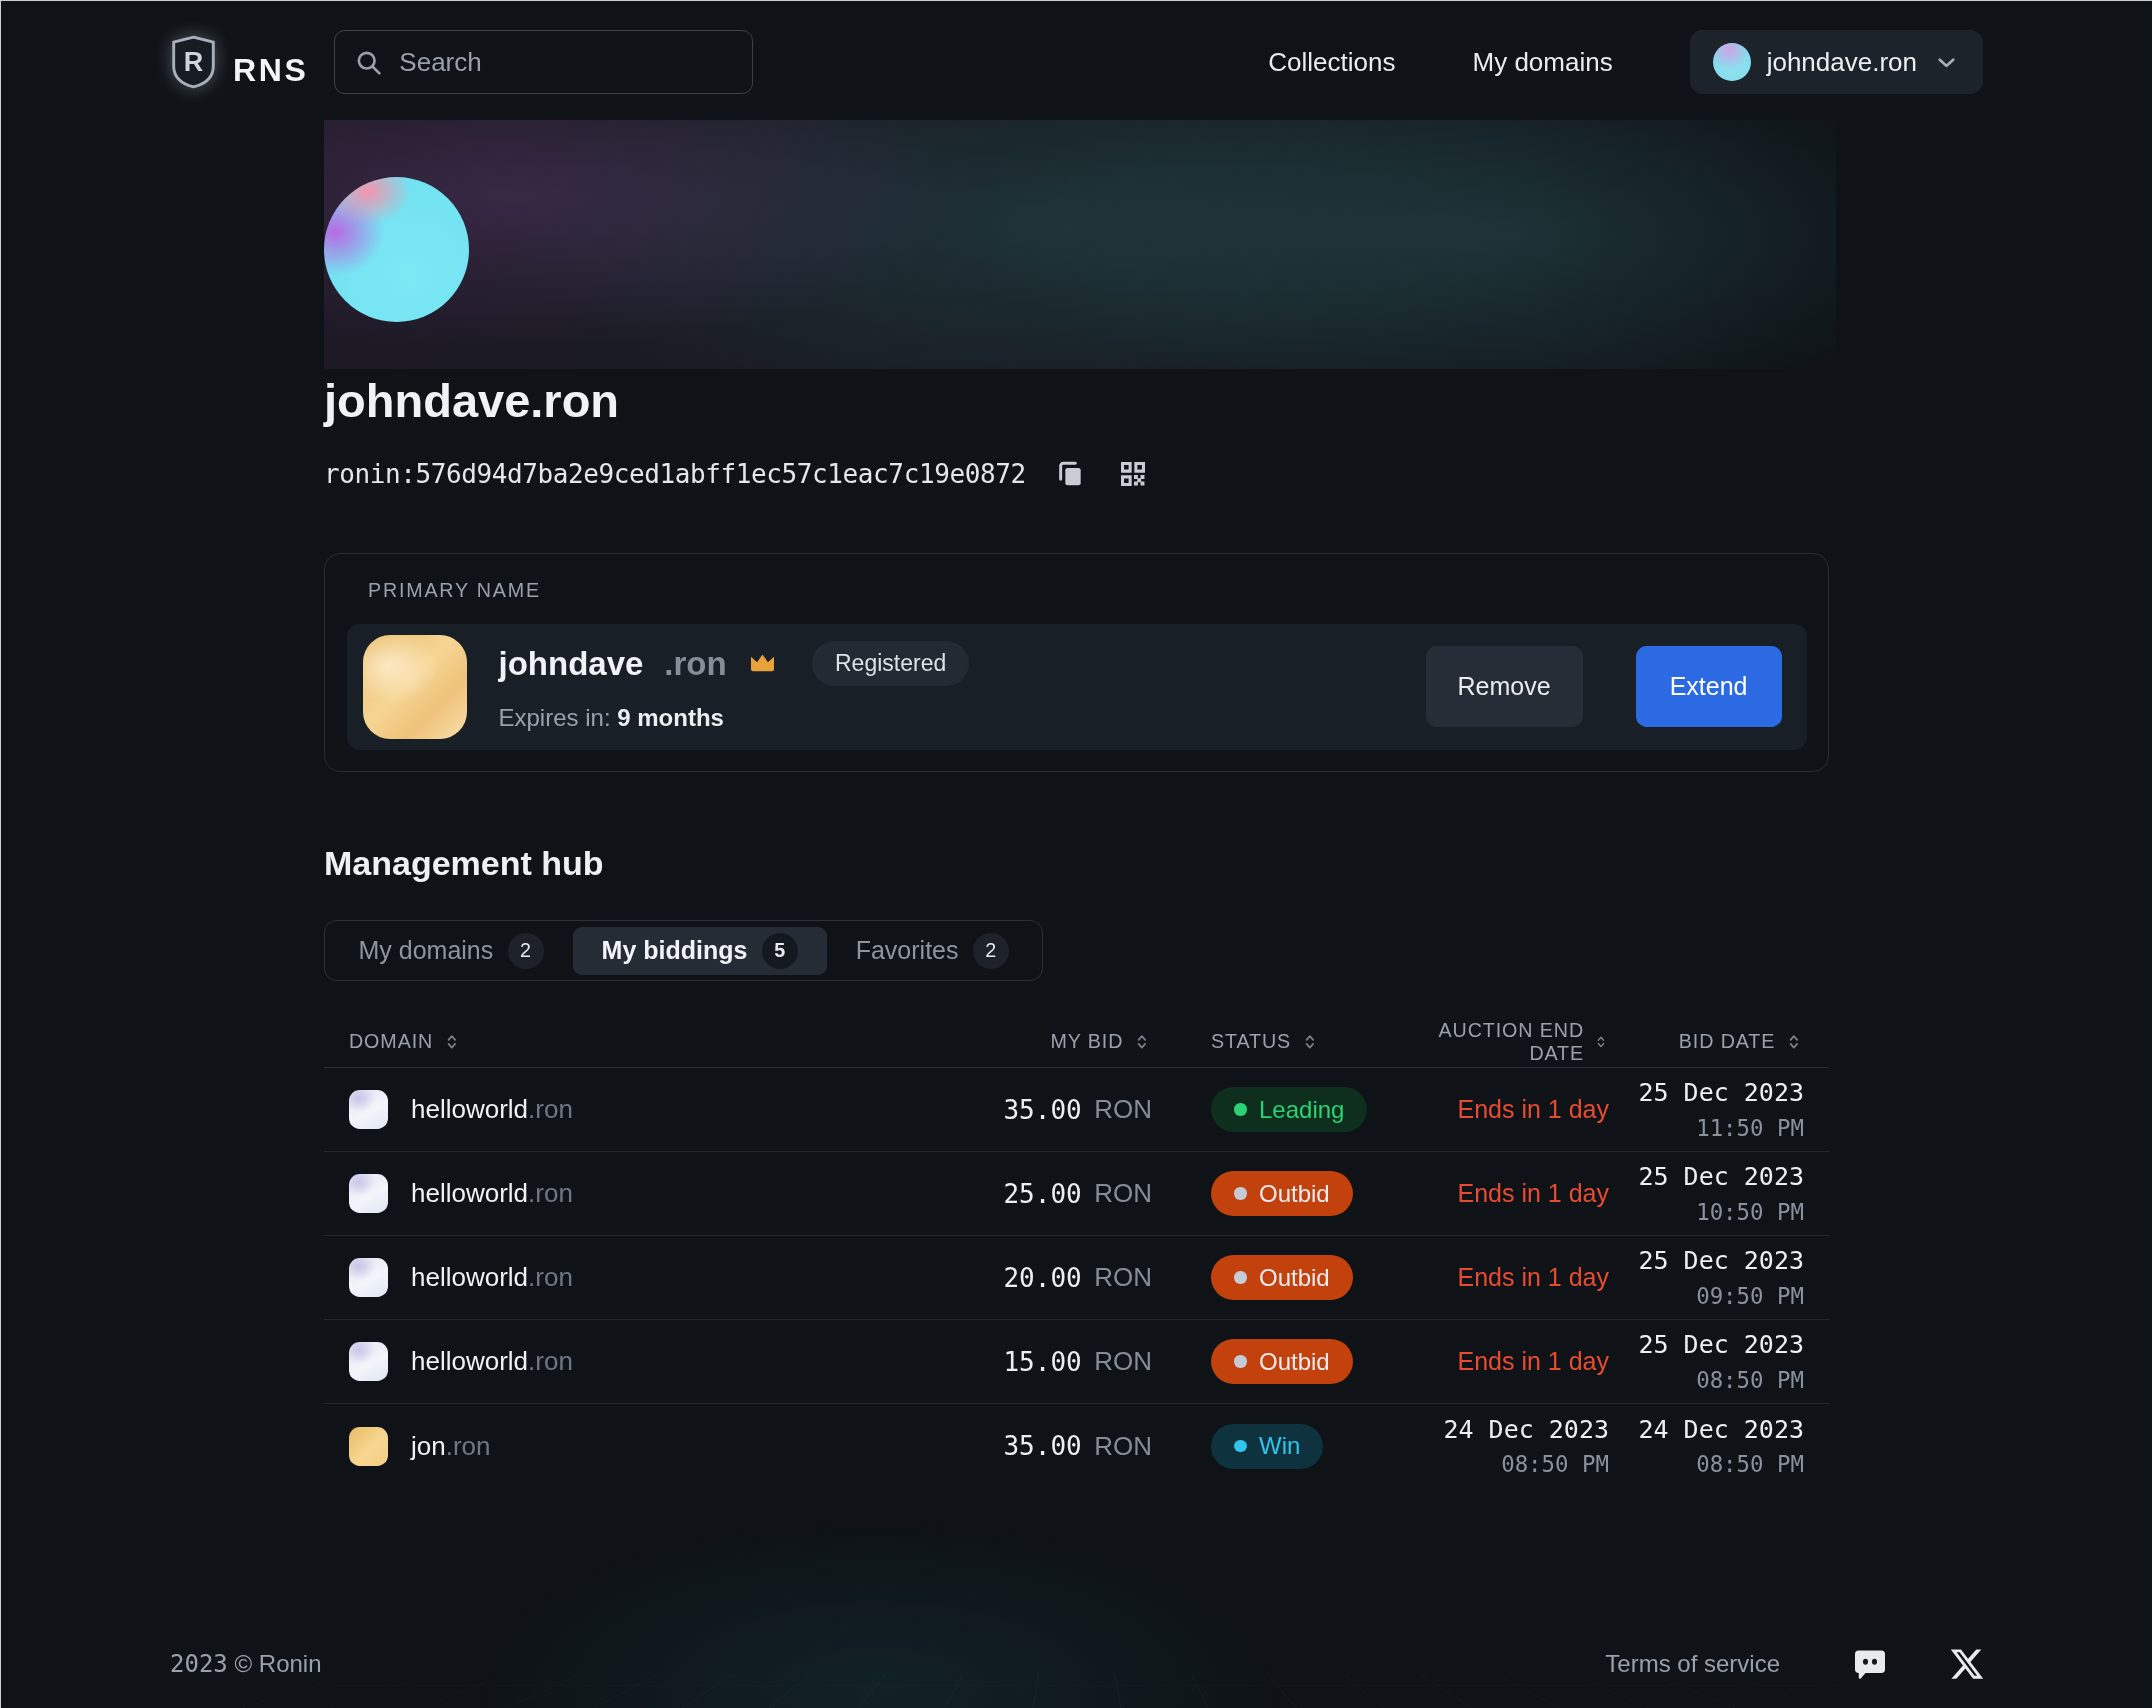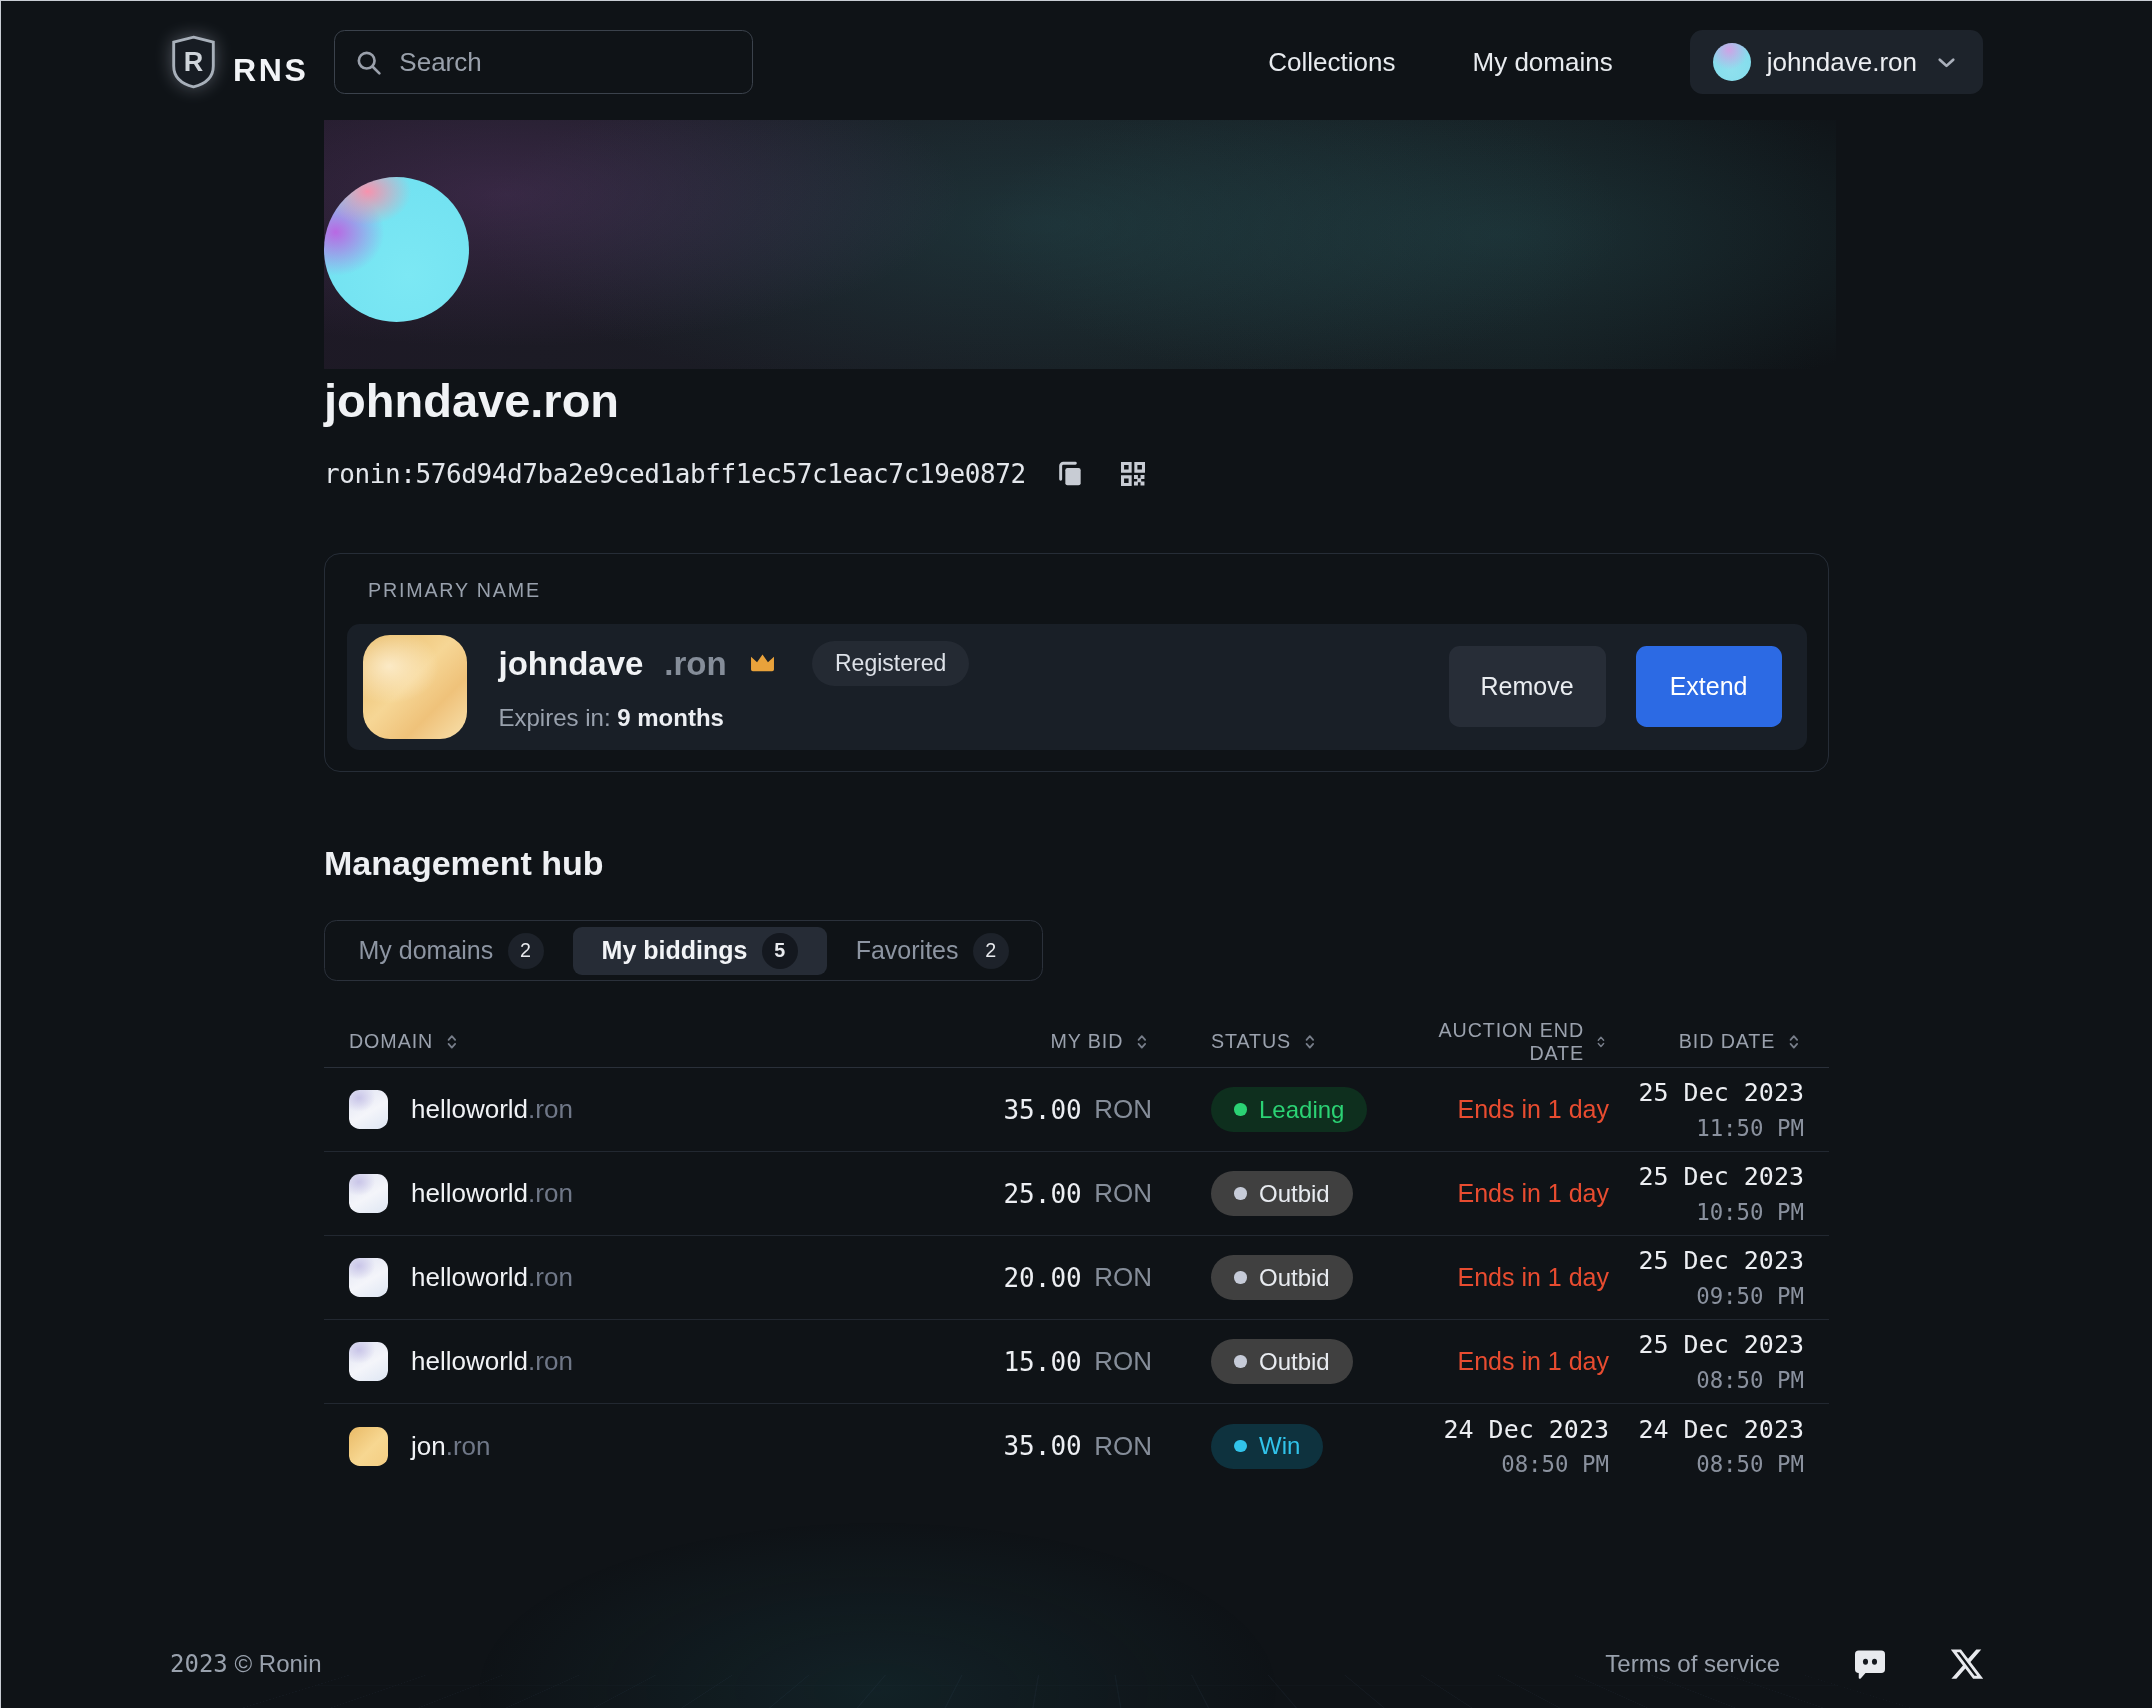--- a/index.html
+++ b/index.html
@@ -105,21 +105,21 @@
   .crown { width:29px; height:29px; }
   .registered-badge {
     margin-left:14.3px; padding:9px 23px; border-radius:895px; background:#242a33;
     font-size:23px; color:#dde1e8;
   }
   .expires-line { margin-top:18px; font-size:24px; color:#99a1ad; }
   .expires-value { color:#eceef2; font-weight:600;margin-top:14px; }
   .primary-actions { display:flex; gap:30px; }
   .btn { height:81px; border:none; border-radius:10.7px; font-size:25px; font-family:inherit; cursor:pointer; }
   .btn-secondary { background:#272d37; color:#e9ecf0; padding:0 32px; }
-  .btn-primary { background:#2c6ae4; color:#ffffff; padding:0 34px; }
+  .btn-primary { background:#2c6ae4; color:#ffffff; padding:0 34px;margin-left:23px; }
 
   
   .mgmt-title { position:absolute; left:324px; top:844px; font-size:34px; font-weight:600; color:#eef0f3; z-index:2; }
   .tabs {
     position:absolute; left:324px; top:920px; height:61px; z-index:2;
     display:inline-flex; align-items:center; border:1.8px solid #2b313b; border-radius:12.5px; padding:4.5px;
   }
   .tab {
     height:48px; display:flex; align-items:center; gap:14.3px; padding:0 29px;
     border-radius:9px; cursor:pointer; font-size:25px; color:#8d95a2;
@@ -162,21 +162,21 @@
   .row-domain-name { margin-left:23px; font-size:26px; color:#f0f2f5; }
   .row-domain-tld { font-size:26px; color:#6f7787; }
   .bid-value { font-size:26px; color:#eceef2; }
   .bid-currency { font-size:26px; color:#858d99; margin-left:12.5px; }
   .pill {
     display:inline-flex; align-items:center; gap:12.5px; height:45px; padding:0 23px;
     border-radius:895px; font-size:24px;
   }
   .pill .dot { width:12.5px; height:12.5px; border-radius:50%; }
   .pill.leading { background:#0e2f1e; color:#2bd274; } .pill.leading .dot { background:#2bd274; }
-  .pill.outbid { background:#404040; color:#e8ebf0; } .pill.outbid .dot { background:#c6cbd8; }
+  .pill.outbid { background:#c2410c; color:#e8ebf0; } .pill.outbid .dot { background:#c6cbd8; }
   .pill.win { background:#0e323e; color:#31c3ea; } .pill.win .dot { background:#31c3ea; }
   .end-urgent { font-size:25px; color:#e84c30; }
   .dt { display:flex; flex-direction:column; align-items:flex-end; gap:7.2px; }
   .dt .d { font-size:25px; color:#eceef2; }
   .dt .t { font-size:22.4px; color:#8a919e; }
 
   
   .footer {
     position:absolute; left:170px; right:168px; top:1632px; height:64px; z-index:10;
     display:flex; align-items:center;

